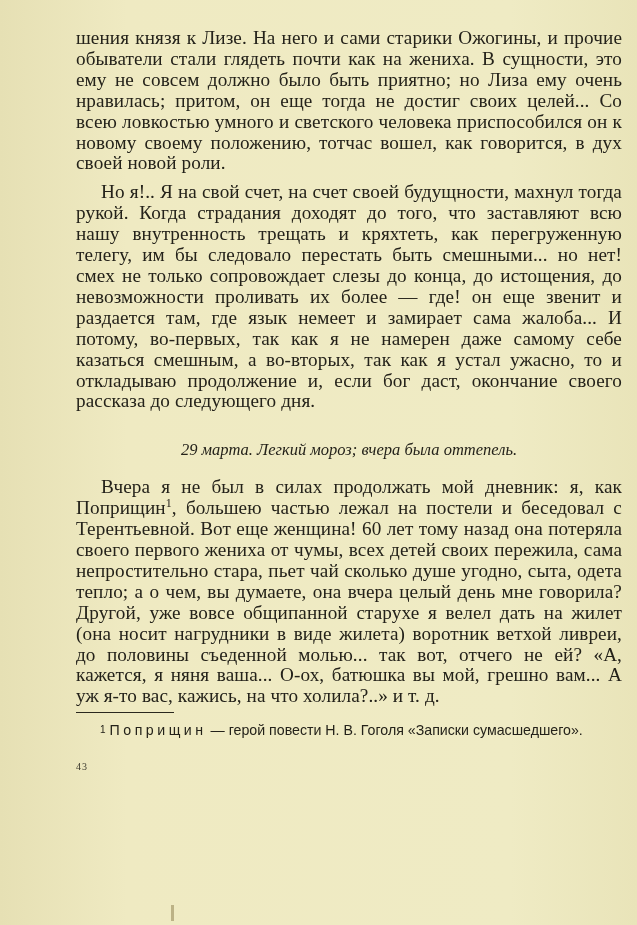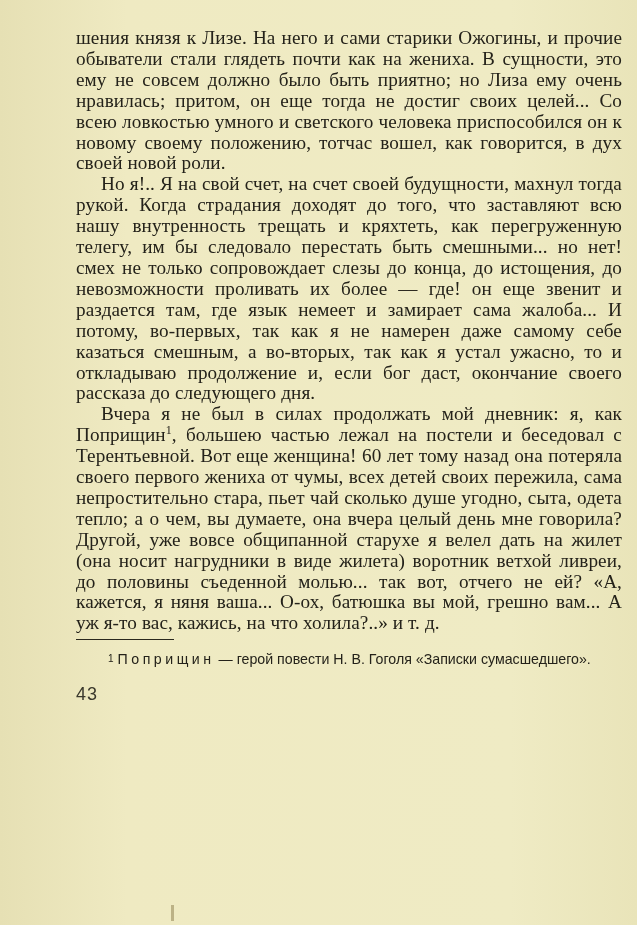--- a/index.html
+++ b/index.html
@@ -28,61 +28,61 @@
       line-height: 20.9px;
       text-align: justify;
       text-align-last: left;
       hyphens: manual;
       letter-spacing: 0.1px;
     }
     .para.indent {
       text-indent: 25px;
     }
     .para + .para {
-      margin-top: 0;
+      margin-top: 8px;
     }
     .heading {
       margin: 28px 0 17px 0;
       text-align: center;
       font-style: italic;
       font-size: 16.5px;
       line-height: 20px;
     }
     .fnref {
       font-size: 12px;
       vertical-align: super;
       line-height: 0;
     }
     .footnote-rule {
       width: 98px;
       height: 0;
       border-top: 1.4px solid #2a281e;
       margin: 5px 0 6px 0;
     }
     .footnote {
-      margin: 8px;
+      margin: 0;
       font-family: "Liberation Sans", "DejaVu Sans", sans-serif;
       font-size: 14.2px;
       line-height: 21px;
       text-align: justify;
       text-align-last: left;
     }
     .footnote .fn-num {
       font-size: 10px;
       vertical-align: 2px;
       margin-left: 24px;
       margin-right: 4px;
     }
     .footnote .spaced {
       letter-spacing: 3.5px;
     }
     .page-number {
-      margin-top: 14px;
-      font-family: Liberation Sans, sans-serif;
-      font-size: 18px;
+      margin-top: 20px;
+      font-family: Liberation Serif, serif;
+      font-size: 10px;
       color: #3a382c;
       letter-spacing: 1px;
     }
     .stain {
       position: absolute;
       left: 171px;
       top: 905px;
       width: 3px;
       height: 16px;
       background: #8a7a4a;
@@ -91,20 +91,21 @@
   </style>
 </head>
 <body>
 
 <div class="page">
 
   <p class="para">шения князя к Лизе. На него и сами старики Ожогины, и прочие обыватели стали глядеть почти как на жениха. В сущности, это ему не совсем должно было быть приятно; но Лиза ему очень нравилась; притом, он еще тогда не достиг своих целей... Со всею ловкостью умного и светского человека приспособился он к новому своему положению, тотчас вошел, как говорится, в дух своей новой роли.</p>
 
   <p class="para indent">Но я!.. Я на свой счет, на счет своей будущности, махнул тогда рукой. Когда страдания доходят до того, что заставляют всю нашу внутренность трещать и крях­теть, как перегруженную телегу, им бы следовало перестать быть смешными... но нет! смех не только сопровождает слезы до конца, до истощения, до невоз­можности проливать их более — где! он еще звенит и раздается там, где язык немеет и замирает сама жалоба... И потому, во-первых, так как я не намерен даже самому себе казаться смешным, а во-вторых, так как я устал ужасно, то и откладываю продолжение и, если бог даст, окончание своего рассказа до следующего дня.</p>
 
+  <p class="heading">29 марта. Легкий мороз; вчера была оттепель.</p>
 
   <p class="para indent"><span>Вчера я не был в силах продолжать мой дневник: я, как Поприщин</span><span class="fnref">1</span><span>, большею частью лежал на постели и беседовал с Терентьевной. Вот еще женщина! 60 лет тому назад она потеряла своего первого жениха от чумы, всех детей своих пережила, сама непростительно стара, пьет чай сколько душе угодно, сыта, одета тепло; а о чем, вы думаете, она вчера целый день мне говорила? Другой, уже вовсе общипанной ста­рухе я велел дать на жилет (она носит нагрудники в виде жилета) воротник ветхой ливреи, до половины съеденной молью... так вот, отчего не ей? «А, кажется, я няня ваша... О-ох, батюшка вы мой, грешно вам... А уж я-то вас, кажись, на что холила?..» и т. д.</span></p>
 
   <div class="footnote-rule"></div>
 
   <p class="footnote"><span class="fn-num">1</span><span class="spaced">Поприщин</span><span> — герой повести Н. В. Гоголя «Записки сумасшедшего».</span></p>
 
   <div class="page-number">43</div>
 </div>
 

